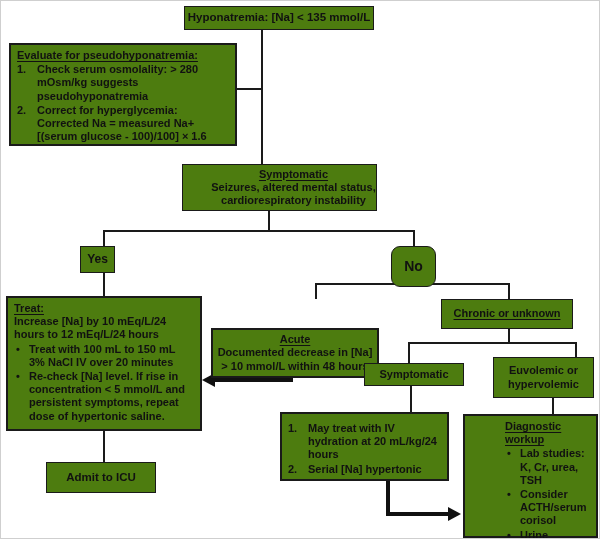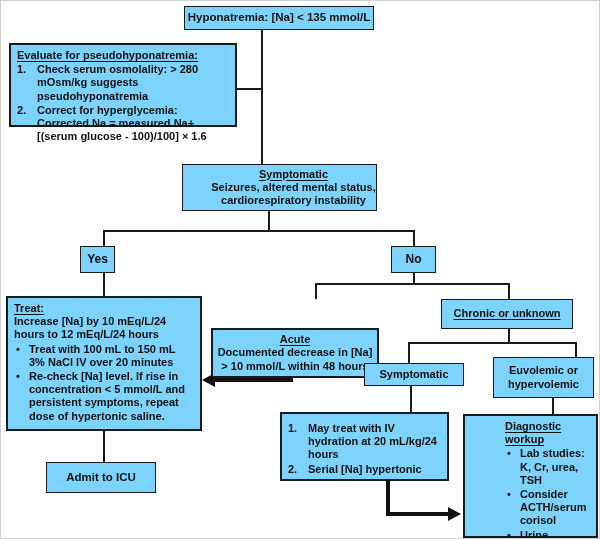--- a/index.html
+++ b/index.html
@@ -2,21 +2,21 @@
 <html><head>
 <meta charset="utf-8">
 <style>
   html,body{margin:0;padding:0;background:#ffffff;}
   .canvas{
     position:relative;width:600px;height:539px;background:#ffffff;
     font-family:"Liberation Sans","DejaVu Sans",sans-serif;
     color:#111;overflow:hidden;border:1px solid #cfcfcf;box-sizing:border-box;
   }
   .node{
-    position:absolute;background:#7dd3fc;border:1.6px solid #1a1a1a;
+    position:absolute;background:#4d7c0f;border:1.6px solid #1a1a1a;
     box-sizing:border-box;font-weight:700;font-size:11px;line-height:1.2;
   }
   .node.heavy{border-width:2px;}
   .center{display:flex;flex-direction:column;align-items:center;justify-content:center;text-align:center;}
   .pad{padding:4px 6px;}
   .title-u{text-decoration:underline;text-underline-offset:2px;font-weight:700;}
   .li{display:flex;margin-top:1px;}
   .li .num{flex:0 0 20px;}
   .li .blt{flex:0 0 13px;padding-left:2px;}
   .li .txt{flex:1 1 auto;}
@@ -55,42 +55,42 @@
   <div class="ah ah-left" style="left:201px;top:372px;"></div>
 
   <div class="line thick" style="left:385px;top:479px;width:4px;height:36px;"></div>
   <div class="line thick" style="left:385px;top:511px;width:65px;height:4px;"></div>
   <div class="ah ah-right" style="left:447px;top:506px;"></div>
 
   <div class="node center" style="left:183px;top:5px;width:190px;height:24px;font-size:11.5px;">
     <span>Hyponatremia: [Na] &lt; 135 mmol/L</span>
   </div>
 
-  <div class="node heavy pad" style="left:8px;top:42px;width:228px;height:84px;">
+  <div class="node heavy pad" style="left:8px;top:42px;width:228px;height:103px;">
     <div class="title-u">Evaluate for pseudohyponatremia:</div>
     <div class="li">
       <span class="num">1.</span>
       <span class="txt">Check serum osmolality: &gt; 280 mOsm/kg suggests pseudohyponatremia</span>
     </div>
     <div class="li">
       <span class="num">2.</span>
       <span class="txt">Correct for hyperglycemia: Corrected Na = measured Na+ [(serum glucose - 100)/100] × 1.6</span>
     </div>
   </div>
 
   <div class="node center" style="left:181px;top:163px;width:195px;height:47px;padding-left:28px;">
     <div class="title-u">Symptomatic</div>
     <div>Seizures, altered mental status, cardiorespiratory instability</div>
   </div>
 
   <div class="node center" style="left:79px;top:245px;width:35px;height:27px;font-size:12px;">
     <span>Yes</span>
   </div>
 
-  <div class="node center" style="left:390px;top:245px;width:45px;height:27px;font-size:12px;">
+  <div class="node center" style="left:390px;top:245px;width:45px;height:41px;font-size:14px;border-radius:9px;">
     <span>No</span>
   </div>
 
   <div class="node heavy pad" style="left:5px;top:295px;width:196px;height:135px;">
     <div class="title-u">Treat:</div>
     <div>Increase [Na] by 10 mEq/L/24 hours to 12 mEq/L/24 hours</div>
     <div class="li">
       <span class="blt">•</span>
       <span class="txt">Treat with 100 mL to 150 mL 3% NaCl IV over 20 minutes</span>
     </div>

